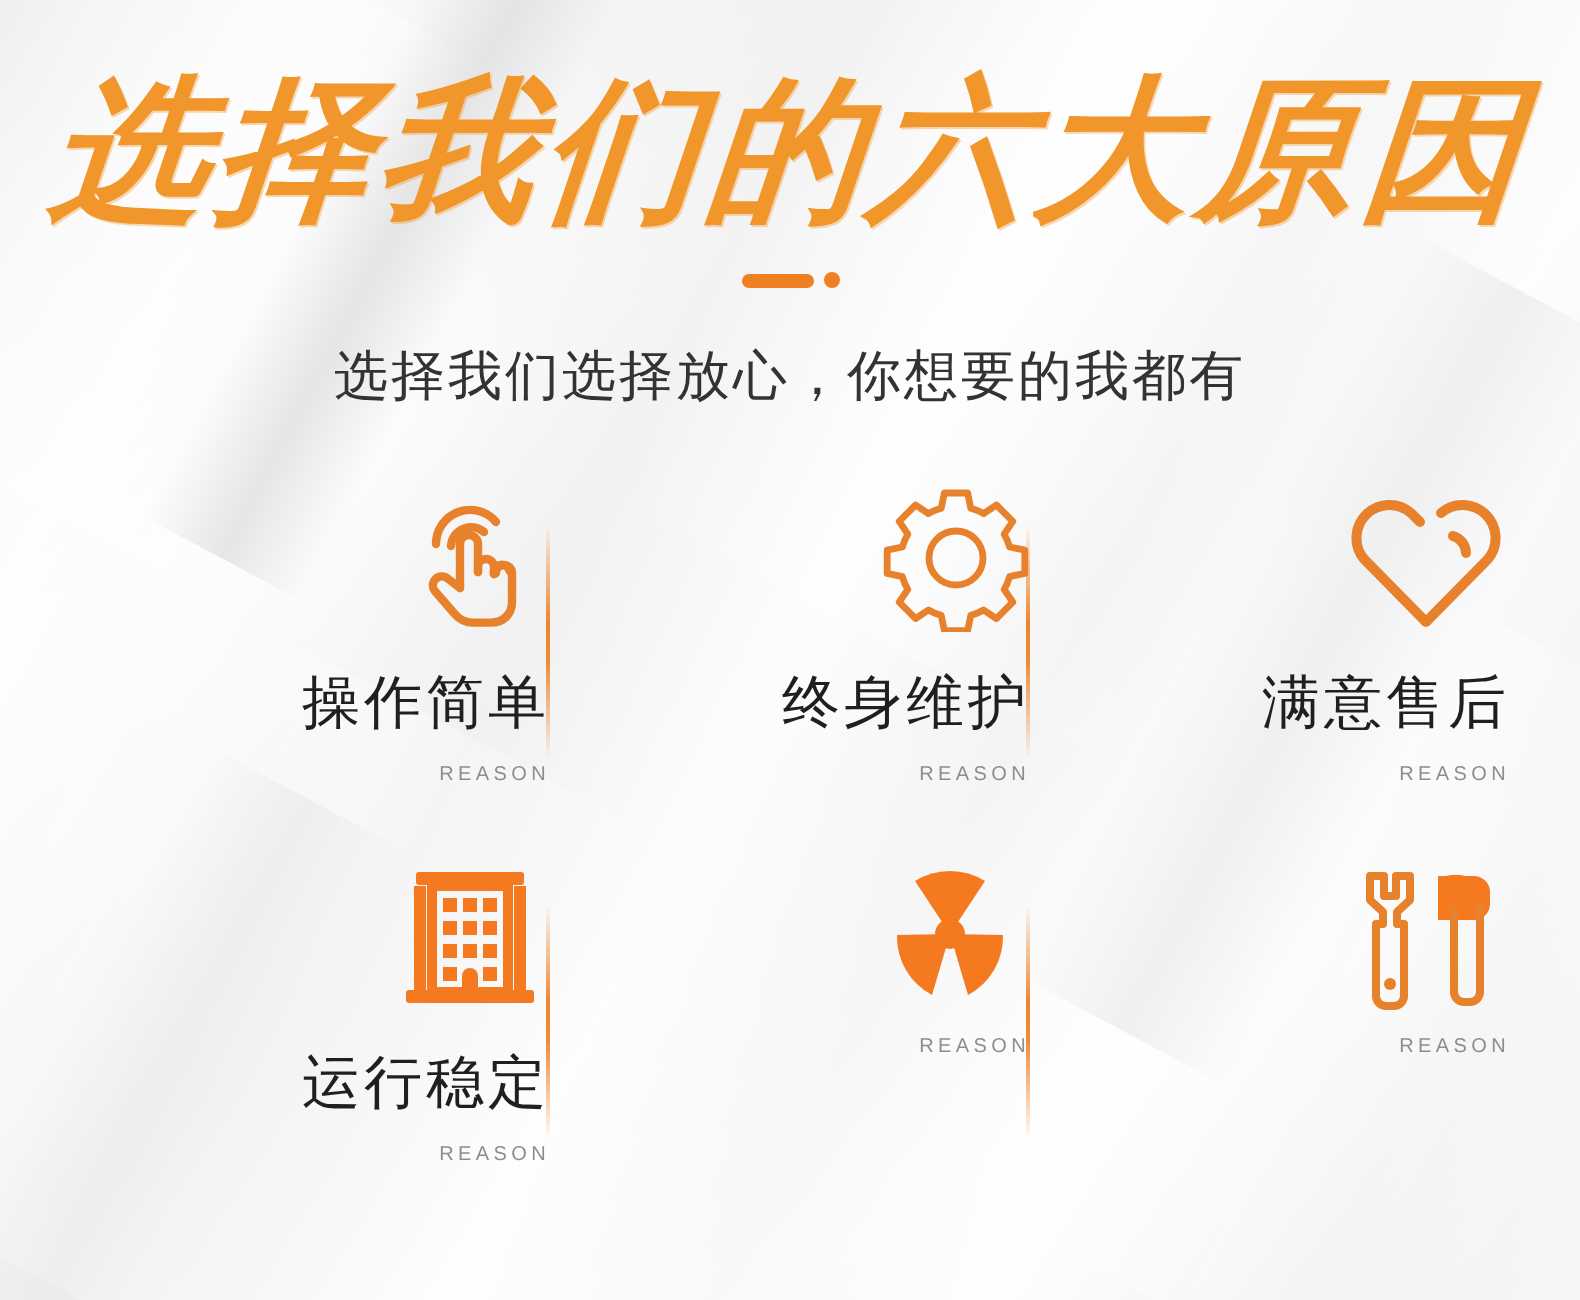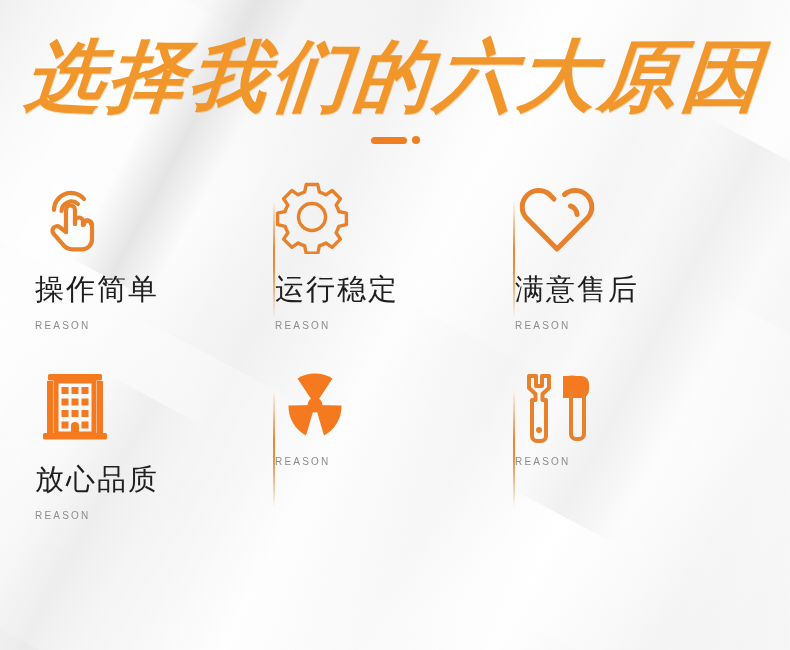--- a/index.html
+++ b/index.html
@@ -111,21 +111,21 @@
     grid-template-columns: repeat(3, 1fr);
     grid-template-rows: repeat(2, 190px);
     width: 720px;
     margin-left: auto;
     margin-right: auto;
   }
   .cell {
     position: relative;
     display: flex;
     flex-direction: column;
-    align-items: flex-start;
+    align-items: flex-end;
     justify-content: flex-start;
   }
   
   .cell.divided::after {
     content: "";
     position: absolute;
     right: 0;
     top: 22px;
     width: 2px;
     height: 118px;
@@ -169,20 +169,21 @@
   <div class="shade d3"></div>
 
   <div class="header">
     <div class="main-title">选择我们的六大原因</div>
 
     <div class="divider-row">
       <span class="divider-bar"></span>
       <span class="divider-dot"></span>
     </div>
 
+    <div class="subtitle">选择我们选择放心，你想要的我都有</div>
   </div>
 
   <div class="grid">
 
     <div class="cell divided">
       <div class="icon-wrap">
         <svg width="76" height="76" viewBox="0 0 76 76" fill="none">
           <g stroke="#E8812B" stroke-width="4.2" stroke-linecap="round" stroke-linejoin="round">
             <path d="M19 31 A17 17 0 0 1 49 20"></path>
             <path d="M26.5 32 A10 10 0 0 1 43 25"></path>
@@ -198,21 +199,21 @@
       <div class="cell-sub">REASON</div>
     </div>
 
     <div class="cell divided">
       <div class="icon-wrap">
         <svg width="74" height="74" viewBox="0 0 74 74" fill="none">
           <path d="M31.2 4.5 h11.6 l1.6 7.6 a25.5 25.5 0 0 1 6.4 2.7 l6.4 -4.3 l8.2 8.2 l-4.3 6.4 a25.5 25.5 0 0 1 2.7 6.4 l7.6 1.6 v11.6 l-7.6 1.6 a25.5 25.5 0 0 1 -2.7 6.4 l4.3 6.4 l-8.2 8.2 l-6.4 -4.3 a25.5 25.5 0 0 1 -6.4 2.7 l-1.6 7.6 h-11.6 l-1.6 -7.6 a25.5 25.5 0 0 1 -6.4 -2.7 l-6.4 4.3 l-8.2 -8.2 l4.3 -6.4 a25.5 25.5 0 0 1 -2.7 -6.4 l-7.6 -1.6 v-11.6 l7.6 -1.6 a25.5 25.5 0 0 1 2.7 -6.4 l-4.3 -6.4 l8.2 -8.2 l6.4 4.3 a25.5 25.5 0 0 1 6.4 -2.7 z" stroke="#E8812B" stroke-width="3.4" stroke-linejoin="round"></path>
           <circle cx="37" cy="37" r="13.5" stroke="#E8812B" stroke-width="3.4"></circle>
         </svg>
       </div>
-      <div class="cell-label">运行稳定</div>
+      <div class="cell-label">终身维护</div>
       <div class="cell-sub">REASON</div>
     </div>
 
     <div class="cell">
       <div class="icon-wrap">
         <svg width="84" height="74" viewBox="0 0 84 74" fill="none">
           <g stroke="#E8812B" stroke-width="5" stroke-linecap="round" stroke-linejoin="round">
             <path d="M49.5 14.5 a16.5 16.5 0 0 1 23.5 23 L42 69 L11 37.5 A16.5 16.5 0 0 1 34.5 14.5 L39 19"></path>
             <path d="M55.5 26 a9 9 0 0 1 6.5 8.5"></path>
           </g>
@@ -243,21 +244,21 @@
           <rect x="36.5" y="41" width="7" height="7" fill="#F4791F"></rect>
           <rect x="46.5" y="41" width="7" height="7" fill="#F4791F"></rect>
           <rect x="26.5" y="52.5" width="7" height="7" fill="#F4791F"></rect>
           <rect x="46.5" y="52.5" width="7" height="7" fill="#F4791F"></rect>
 
           <path d="M36 65 v-8 a4 4 0 0 1 8 0 v8 z" fill="#F4791F"></path>
 
           <rect x="8" y="64" width="64" height="6.5" rx="1.5" fill="#F4791F"></rect>
         </svg>
       </div>
-      <div class="cell-label">放心品质</div>
+      <div class="cell-label">运行稳定</div>
       <div class="cell-sub">REASON</div>
     </div>
 
     <div class="cell divided">
       <div class="icon-wrap">
         <svg width="80" height="76" viewBox="0 0 80 76" fill="none">
           <g fill="#F4791F">
             <path d="M40 36 L22.5 9.5 a33 33 0 0 1 35 0 z"></path>
             <path d="M40 36 L31 66.5 a33 33 0 0 1 -17.5 -30 z"></path>
             <path d="M40 36 L66.5 36.5 a33 33 0 0 1 -17.5 30 z"></path>

